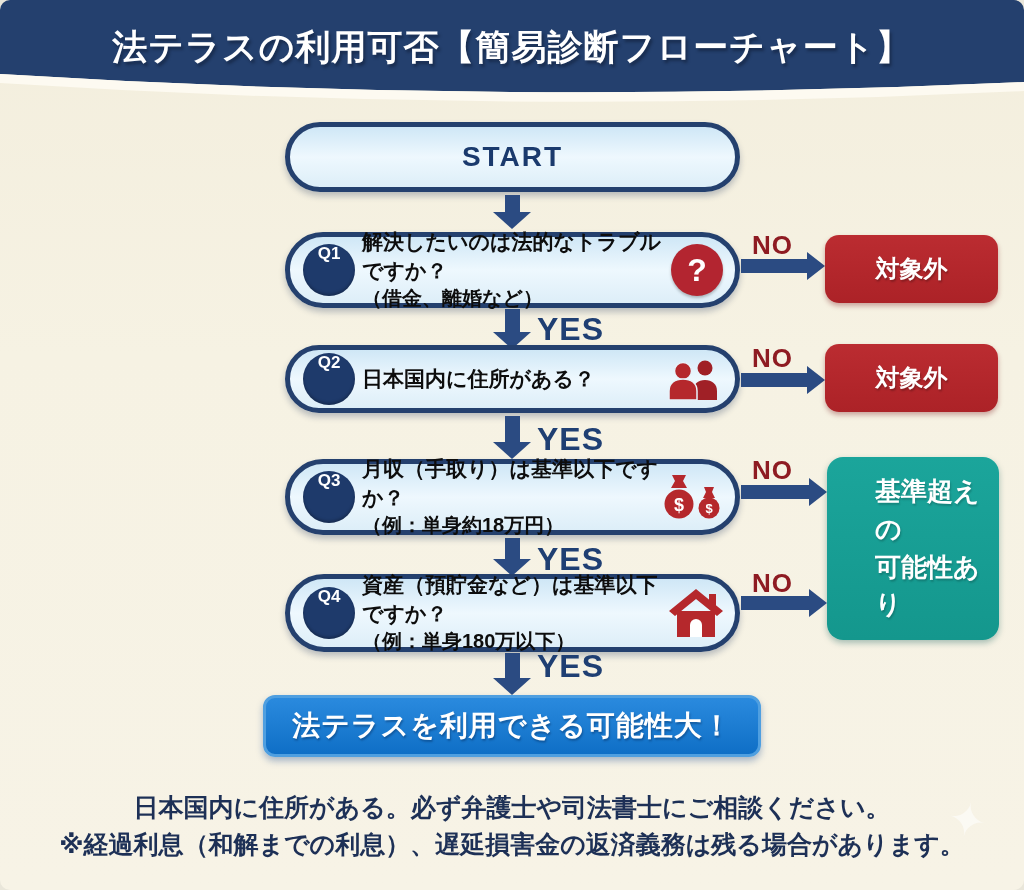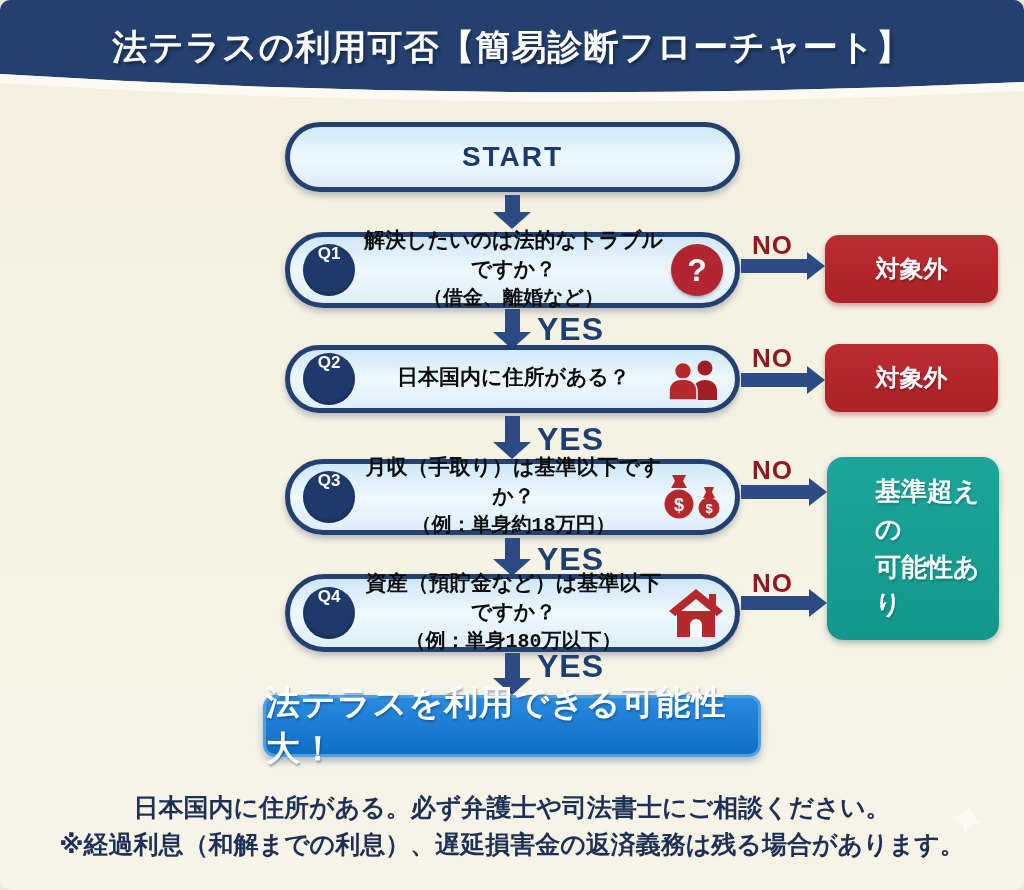--- a/index.html
+++ b/index.html
@@ -36,22 +36,22 @@
   .start-question{font-size:21px;font-weight:800;color:#0c0c0c;}
   .qbadge{
     position:absolute;left:13px;top:50%;transform:translateY(-50%);
     width:52px;height:52px;border-radius:50%;
     background:#1e3a6b;color:#ffffff;
     display:flex;justify-content:center;
     font-size:17px;font-weight:800;
     box-shadow:inset 0 -2px 3px rgba(0,0,0,.25);
   }
   .qtext{
-    flex:1;text-align:center;line-height:1.35;
-    padding:0 70px 0 72px;font-weight:800;color:#0d0d0d;font-family:Liberation Mono, monospace;
+    flex:1;line-height:1.35;
+    padding:0 70px 0 72px;font-weight:800;color:#0d0d0d;
   }
   .qline1{font-size:21px;}
   .qline2{font-size:20px;}
   .qline2:empty{display:none;}
   .picon{position:absolute;right:12px;top:50%;transform:translateY(-50%);line-height:0;}
   .qmark-circle{
     width:52px;height:52px;border-radius:50%;background:#b32530;
     color:#ffffff;font-size:32px;font-weight:800;
     display:flex;align-items:center;justify-content:center;
     box-shadow:0 2px 3px rgba(0,0,0,.25);
@@ -87,21 +87,21 @@
     font-size:26px;font-weight:800;line-height:1.45;
     box-shadow:0 3px 6px rgba(15,90,85,.35);
     text-shadow:1px 2px 2px rgba(0,0,0,.2);
     padding-left:48px;
   }
   .success-box{
     position:absolute;left:263px;top:695px;width:498px;height:62px;box-sizing:border-box;
     background:linear-gradient(180deg,#2a8ade 0%,#0f6fc6 100%);
     border:3px solid #4f9fe0;border-radius:12px;color:#ffffff;
     display:flex;align-items:center;justify-content:center;
-    font-size:34px;font-weight:900;letter-spacing:1px;
+    font-size:28px;font-weight:900;letter-spacing:1px;
     box-shadow:0 4px 7px rgba(20,70,140,.35);
     text-shadow:1px 2px 2px rgba(0,30,70,.35);
   }
   
   .footer-line{
     position:absolute;left:0;width:100%;text-align:center;
     font-size:25px;font-weight:800;color:#1d3056;
   }
   .sparkle{
     position:absolute;left:948px;top:793px;

